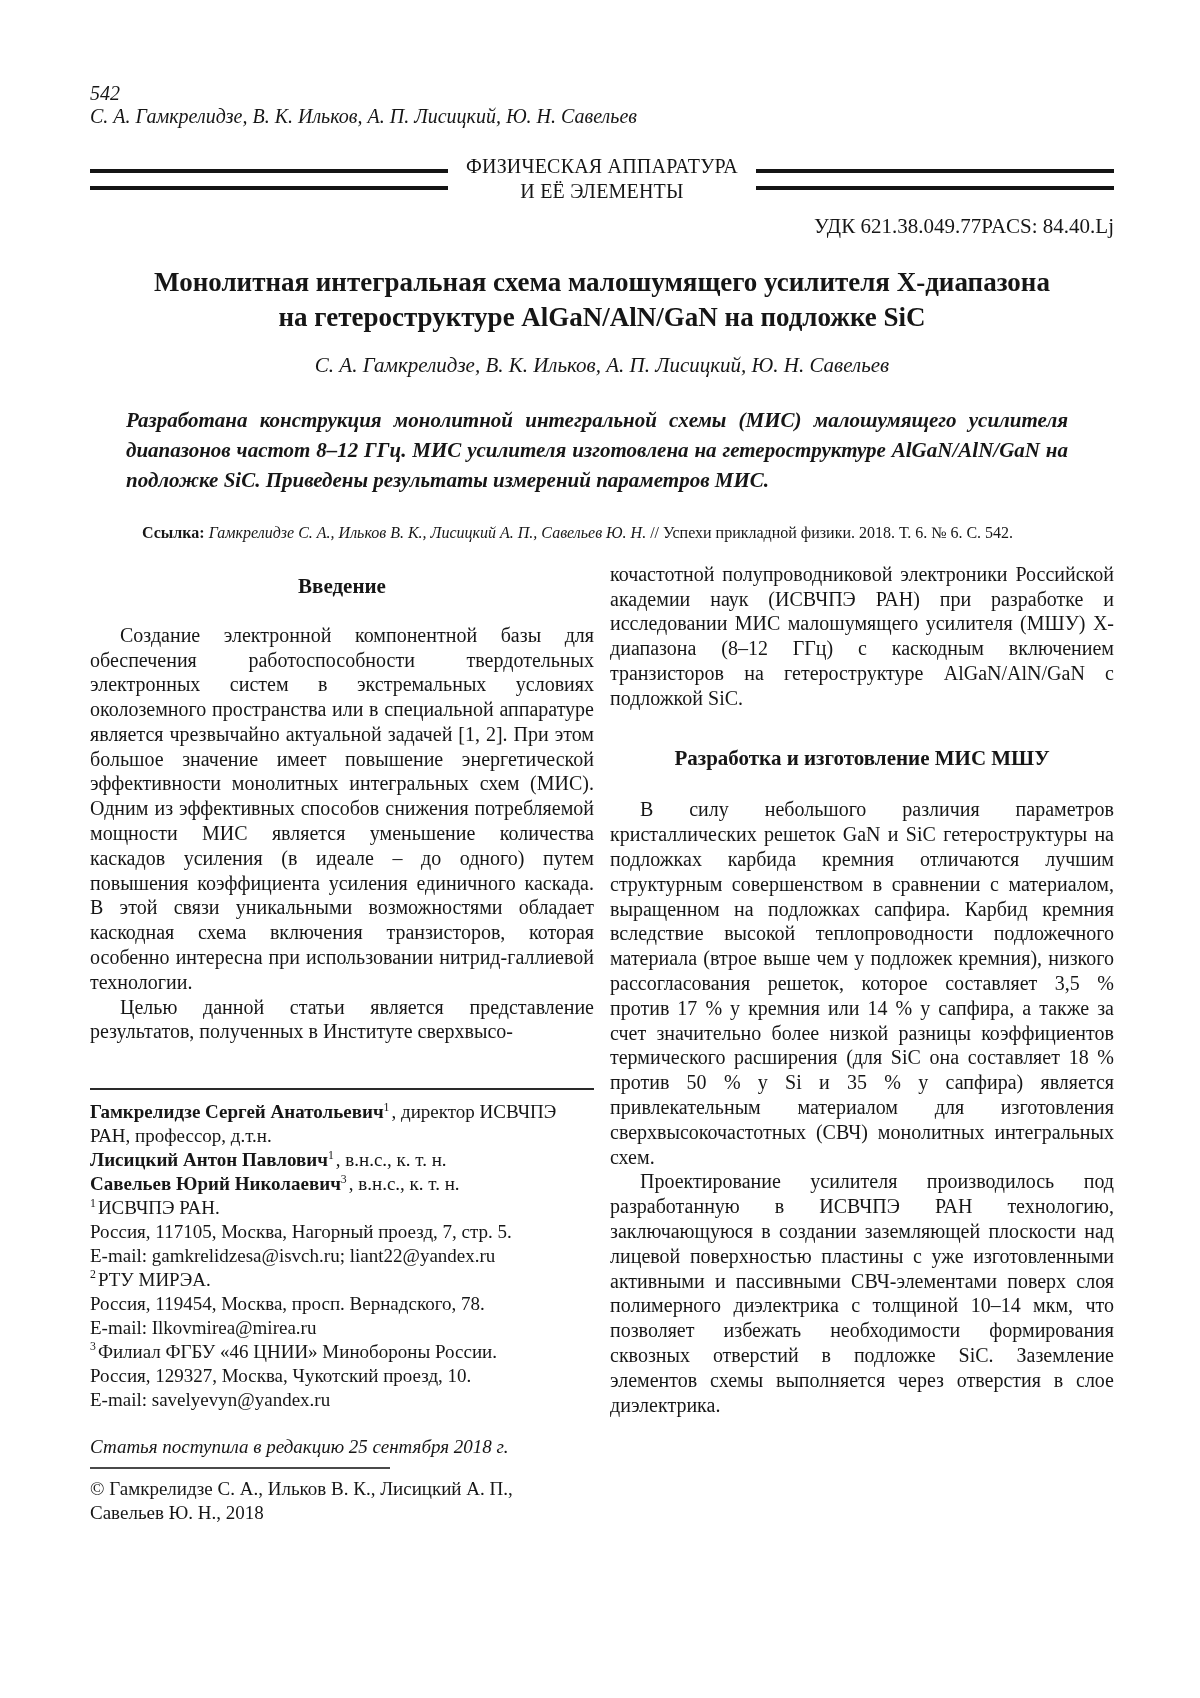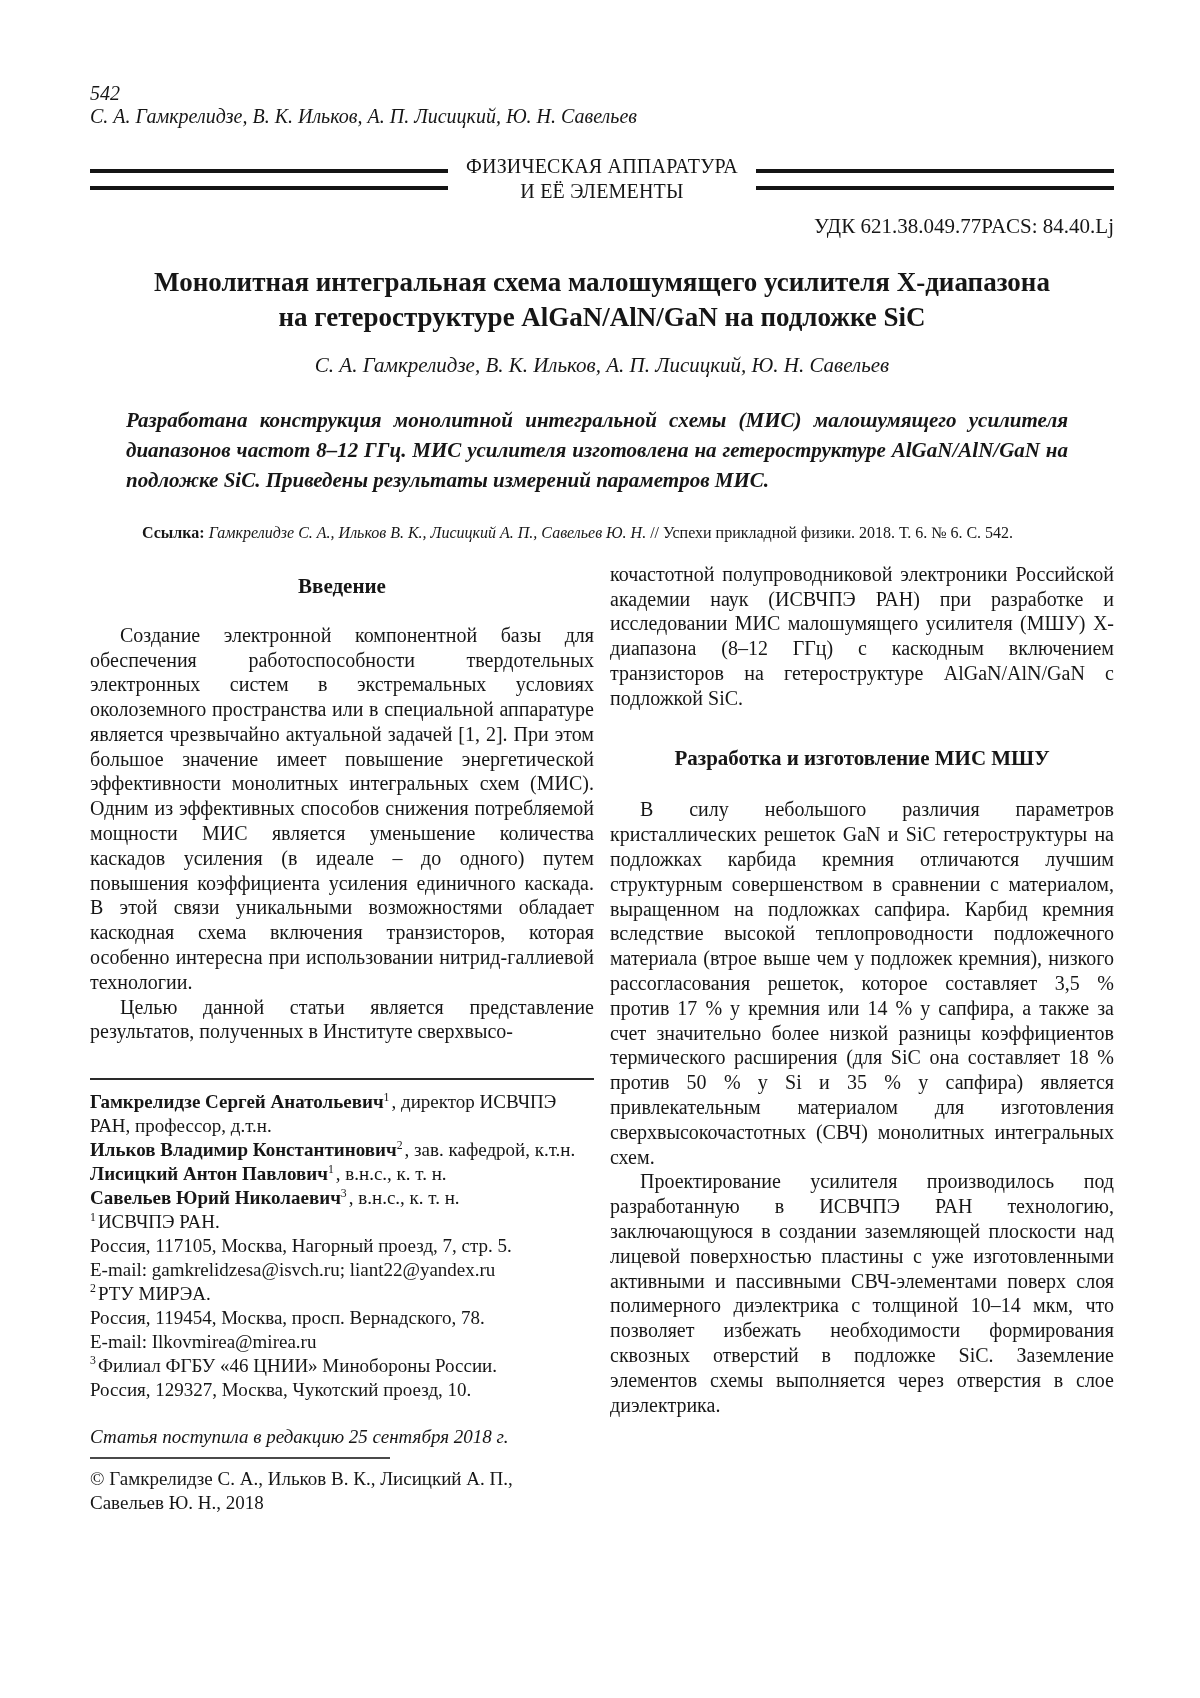--- a/index.html
+++ b/index.html
@@ -104,21 +104,21 @@
     font-size: 21px;
     font-weight: 700;
     text-align: center;
     margin: 0;
   }
   .col-left h2 { margin: 16px 0 24px 0; }
   .col-right h2 { margin: 36px 0 26px 0; }
   .col-right .lead { margin-top: 4px; }
 
   
-  .footnote { margin-top: 34px; font-size: 19px; }
+  .footnote { margin-top: 44px; font-size: 19px; }
   .fn-rule { border-top: 2px solid #2a2a2a; margin-bottom: 10px; }
   .footnote div { line-height: 1.26; }
   .footnote sup { font-size: 0.62em; line-height: 0; margin-right: 2px; }
   .fn-author b { font-weight: 700; }
   .fn-received { font-style: italic; margin-top: 24px; }
   .fn-rule-short { width: 300px; border-top: 2px solid #4a4a4a; margin-top: 8px; }
   .fn-copyright { margin-top: 8px; max-width: 470px; }
 </style>
 </head>
 <body>
@@ -162,37 +162,37 @@
 
     <div class="col col-left">
       <h2>Введение</h2>
       <p>Создание электронной компонентной базы для обеспечения работоспособности твердотельных электронных систем в экстремальных условиях околоземного пространства или в специальной аппаратуре является чрезвычайно актуальной задачей [1, 2]. При этом большое значение имеет повышение энергетической эффективности монолитных интегральных схем (МИС). Одним из эффективных способов снижения потребляемой мощности МИС является уменьшение количества каскадов усиления (в идеале – до одного) путем повышения коэффициента усиления единичного каскада. В этой связи уникальными возможностями обладает каскодная схема включения транзисторов, которая особенно интересна при использовании нитрид-галлиевой технологии.</p>
       <p>Целью данной статьи является представление результатов, полученных в Институте сверхвысо-</p>
 
       <div class="footnote">
         <div class="fn-rule"></div>
 
         <div class="fn-author"><b>Гамкрелидзе Сергей Анатольевич</b><sup>1</sup><span>, директор ИСВЧПЭ РАН, профессор, д.т.н.</span></div>
-        <div class="fn-author"><b>Ильков Владимир Константинович</b><sup>2</sup><span>, зав. кафедрой, к.т.н.</span></div>
         <div class="fn-author"><b>Лисицкий Антон Павлович</b><sup>1</sup><span>, в.н.с., к. т. н.</span></div>
         <div class="fn-author"><b>Савельев Юрий Николаевич</b><sup>3</sup><span>, в.н.с., к. т. н.</span></div>
 
         <div class="fn-aff">
           <div><sup>1</sup><span>ИСВЧПЭ РАН.</span></div>
           <div>Россия, 117105, Москва, Нагорный проезд, 7, стр. 5.</div>
           <div>E-mail: gamkrelidzesa@isvch.ru; liant22@yandex.ru</div>
         </div>
         <div class="fn-aff">
           <div><sup>2</sup><span>РТУ МИРЭА.</span></div>
           <div>Россия, 119454, Москва, просп. Вернадского, 78.</div>
           <div>E-mail: Ilkovmirea@mirea.ru</div>
         </div>
         <div class="fn-aff">
           <div><sup>3</sup><span>Филиал ФГБУ «46 ЦНИИ» Минобороны России.</span></div>
           <div>Россия, 129327, Москва, Чукотский проезд, 10.</div>
+          <div>E-mail: savelyevyn@yandex.ru</div>
         </div>
 
         <div class="fn-received">Статья поступила в редакцию 25 сентября 2018 г.</div>
         <div class="fn-rule-short"></div>
         <div class="fn-copyright">© Гамкрелидзе С. А., Ильков В. К., Лисицкий А. П., Савельев Ю. Н., 2018</div>
       </div>
     </div>
 
     <div class="col col-right">
       <p class="noindent lead">кочастотной полупроводниковой электроники Российской академии наук (ИСВЧПЭ РАН) при разработке и исследовании МИС малошумящего усилителя (МШУ) X-диапазона (8–12 ГГц) с каскодным включением транзисторов на гетероструктуре AlGaN/AlN/GaN с подложкой SiC.</p>

